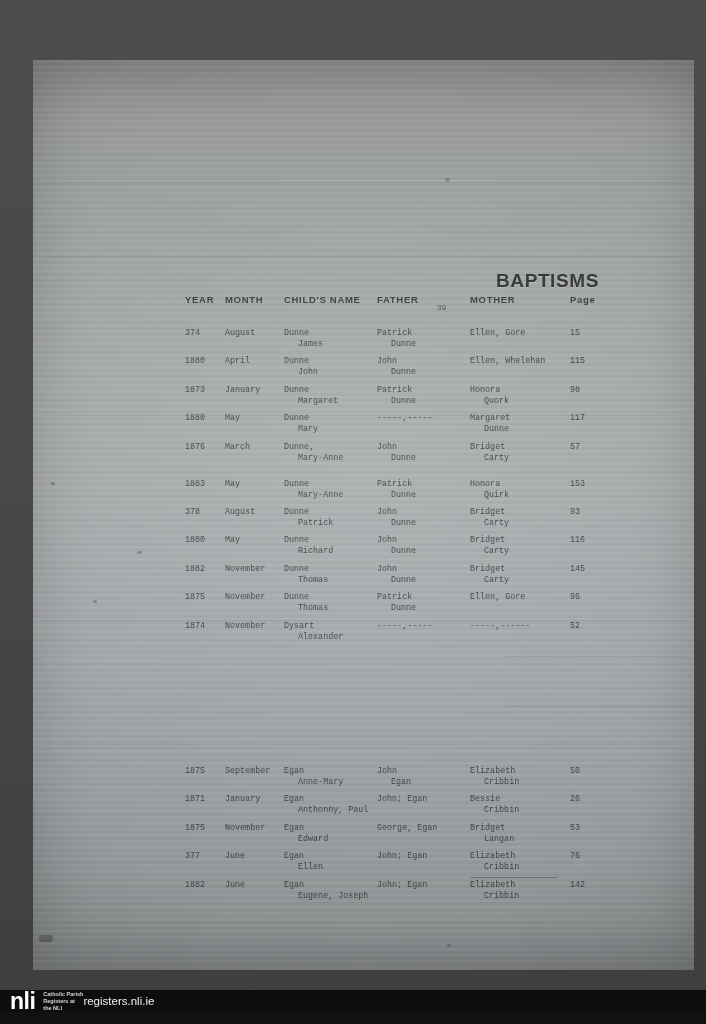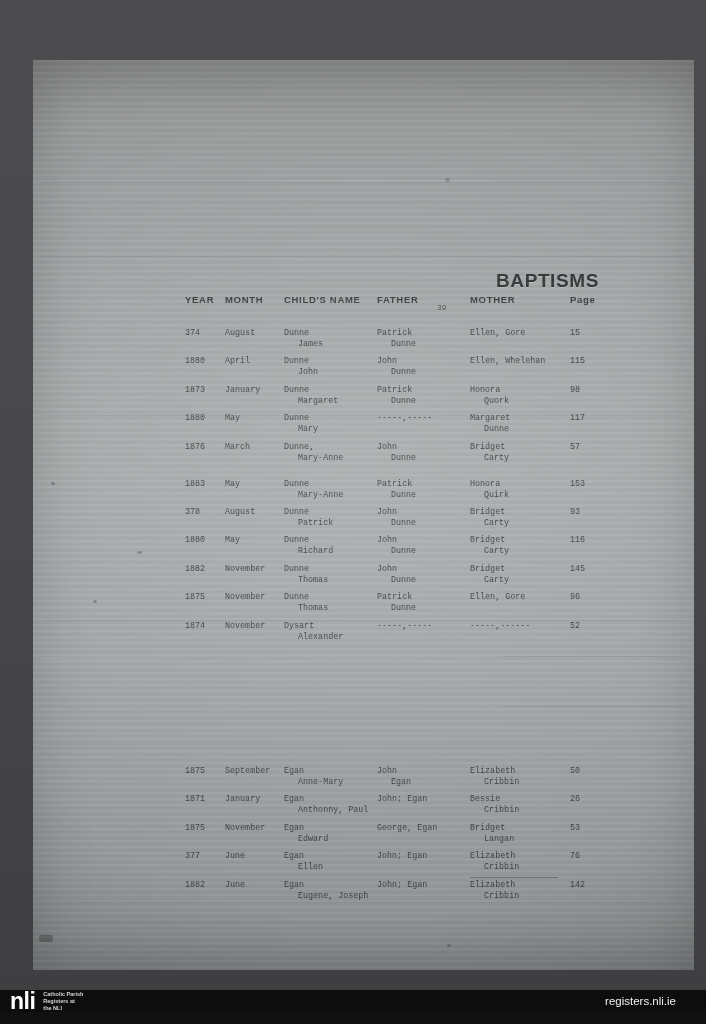--- a/index.html
+++ b/index.html
@@ -198,21 +198,20 @@
   
   #footer {
     position: absolute;
     left: 0;
     top: 990px;
     width: 706px;
     height: 22px;
     background: #0d0d0e;
     display: flex;
     align-items: center;
-    justify-content: space-between;
   }
   .brand {
     display: flex;
     align-items: center;
     gap: 8px;
     padding-left: 10px;
   }
   .nli-logo {
     font-family: "Liberation Sans", sans-serif;
     font-size: 23px;

